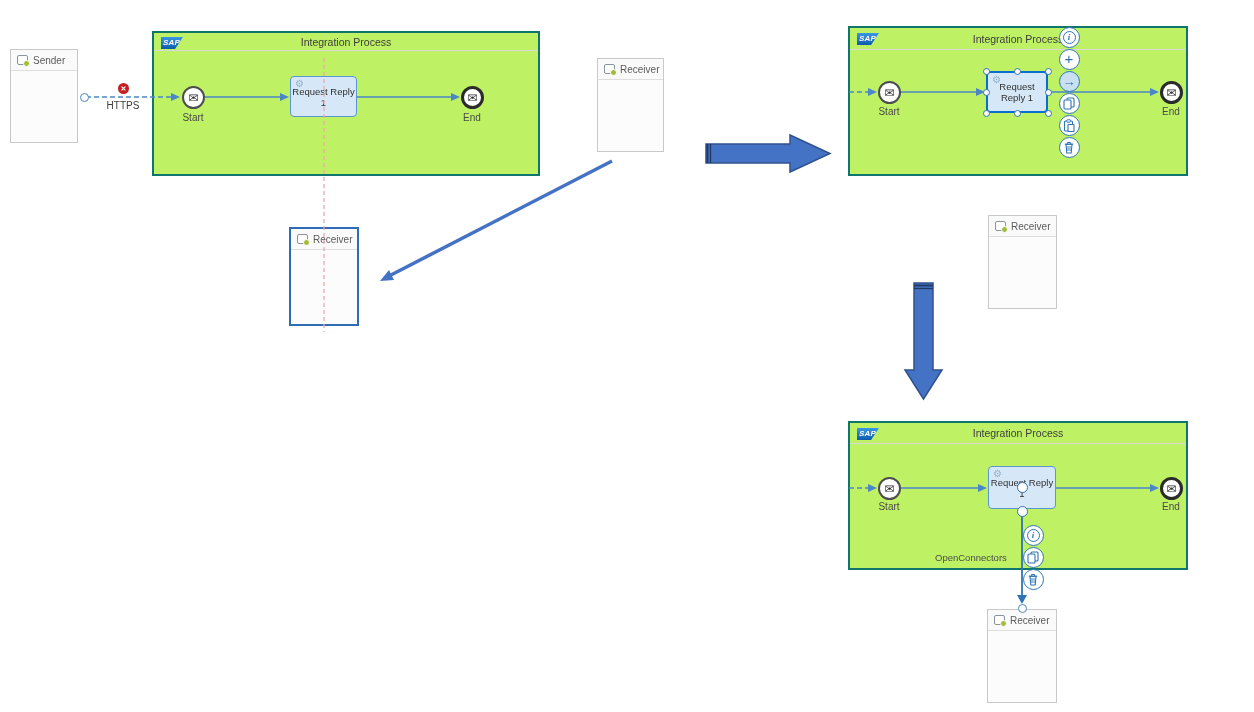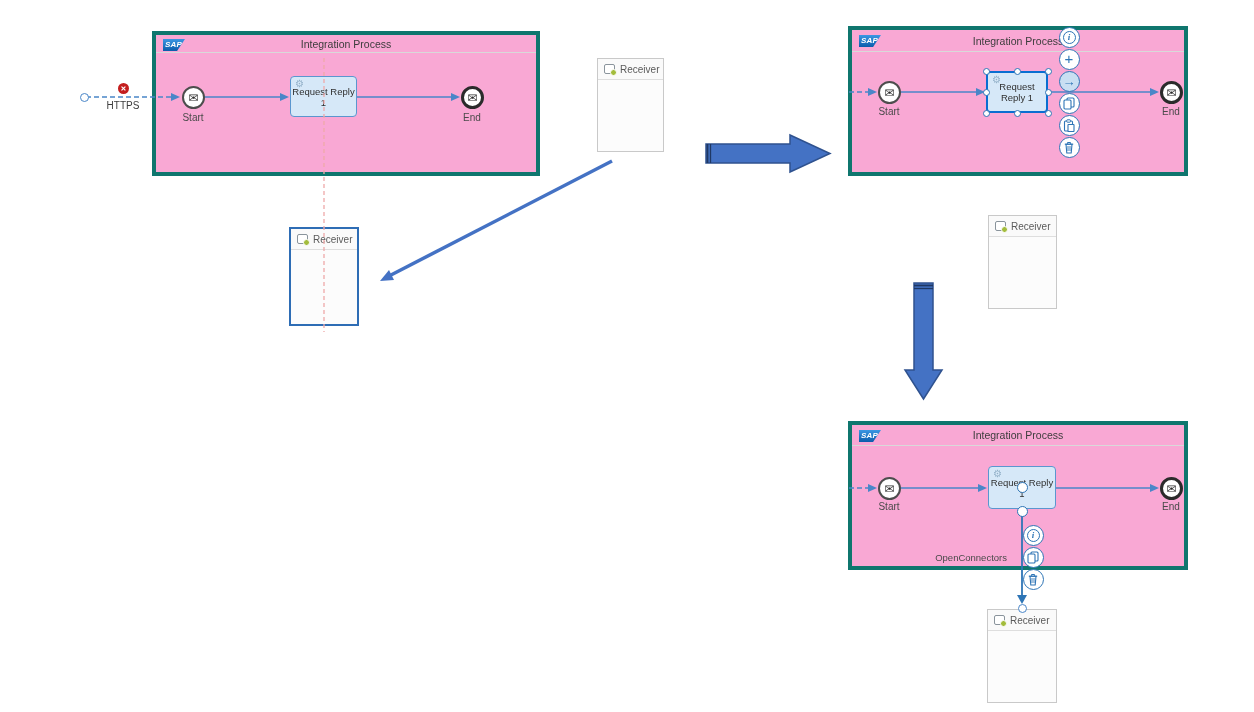--- a/index.html
+++ b/index.html
@@ -1,21 +1,21 @@
 <!DOCTYPE html>
 <html><head>
 <meta charset="utf-8">
 <style>
   * { margin:0; padding:0; box-sizing:border-box; }
   html,body { background:#fff; }
   .canvas { position:relative; width:1254px; height:712px; background:#ffffff;
             font-family:"Liberation Sans", sans-serif; overflow:hidden; }
 
   
-  .panel { position:absolute; background:#f9a8d4; border:4px solid #0f766e; z-index:1; }
+  .panel { position:absolute; background:#bef264; border:2px solid #0f766e; z-index:1; }
   .panel .hdr { position:absolute; left:0; right:0; top:0; border-bottom:1px solid #d9d9d9; }
   .panel .title { display:block; text-align:center; font-size:10.5px; color:#3c3c3c; }
 
   .sap-logo { position:absolute; left:7px; top:4px; width:22px; height:12px;
               background:linear-gradient(180deg,#3b97e3,#0b5cab);
               clip-path:polygon(0 0,100% 0,64% 100%,0 100%);
               color:#fff; font-size:8px; font-weight:bold; font-style:italic;
               line-height:12px; padding-left:2px; letter-spacing:.2px; }
 
   
@@ -128,20 +128,26 @@
       <polygon points="914,283 933,283 933,370 942,370 923.5,399 905,370 914,370" fill="#4472c4" stroke="#2f528f" stroke-width="1.5"></polygon>
       <line x1="914" y1="285.5" x2="933" y2="285.5" stroke="#1f3864" stroke-width="1.8"></line>
       <line x1="914" y1="288.5" x2="933" y2="288.5" stroke="#1f3864" stroke-width="1.3"></line>
     </g>
     <g>
       <line x1="612" y1="161" x2="390" y2="275.5" stroke="#4472c4" stroke-width="3.5"></line>
       <polygon points="380,281 389,270.1 394,279.9" fill="#4472c4"></polygon>
     </g>
   </svg>
 
+  <div class="pbox" style="left:10px;top:49px;width:68px;height:94px">
+    <div class="phdr">
+      <span class="p-icon"></span>
+      <span>Sender</span>
+    </div>
+  </div>
 
   <div class="panel" style="left:152px;top:31px;width:388px;height:145px">
     <div class="hdr" style="height:18px">
       <span class="sap-logo">SAP</span>
       <span class="title" style="line-height:18px">Integration Process</span>
     </div>
   </div>
 
   <div class="endpoint" style="left:79.5px;top:92.5px;width:9px;height:9px"></div>
   <div class="err" style="left:118px;top:83px">✕</div>
@@ -265,21 +271,21 @@
 
   <div class="evt end" style="left:1160px;top:477px">
     <span>✉</span>
   </div>
   <div class="evt-label" style="left:1148px;top:501px">End</div>
 
   <div class="endpoint" style="left:1016.5px;top:481.5px;width:11px;height:11px;border-color:#2e75b6"></div>
   <div class="endpoint" style="left:1016.5px;top:505.5px;width:11px;height:11px;border-color:#2e75b6"></div>
   <div class="endpoint" style="left:1017.5px;top:603.5px;width:9px;height:9px"></div>
 
-  <div class="oc-label" style="left:935px;top:552px;width:72px;text-align:right">OpenConnectors</div>
+  <div class="oc-label" style="left:935px;top:552px;width:72px;text-align:left">OpenConnectors</div>
 
   <div class="menu" style="left:1022.5px;top:524.5px">
     <span class="info-inner">i</span>
   </div>
   <div class="menu" style="left:1022.5px;top:546.5px">
     <svg width="12" height="13" viewBox="0 0 12 13">
       <rect x="4" y="1" width="7" height="9" rx="1" fill="#fff" stroke="#2e75b6" stroke-width="1.1"></rect>
       <rect x="1" y="3" width="7" height="9" rx="1" fill="#fff" stroke="#2e75b6" stroke-width="1.1"></rect>
     </svg>
   </div>

